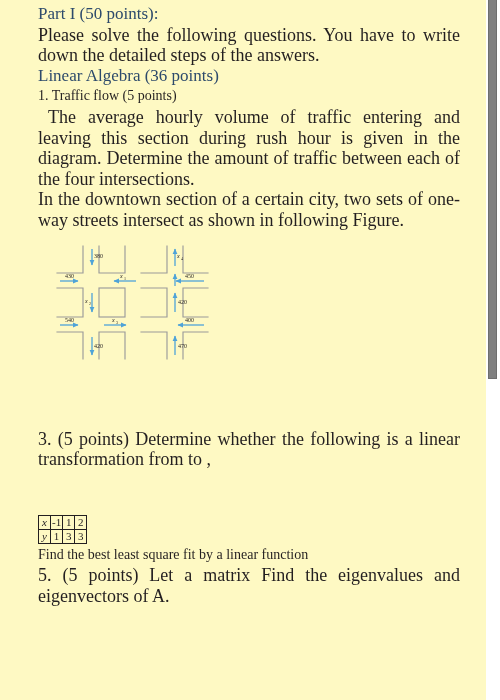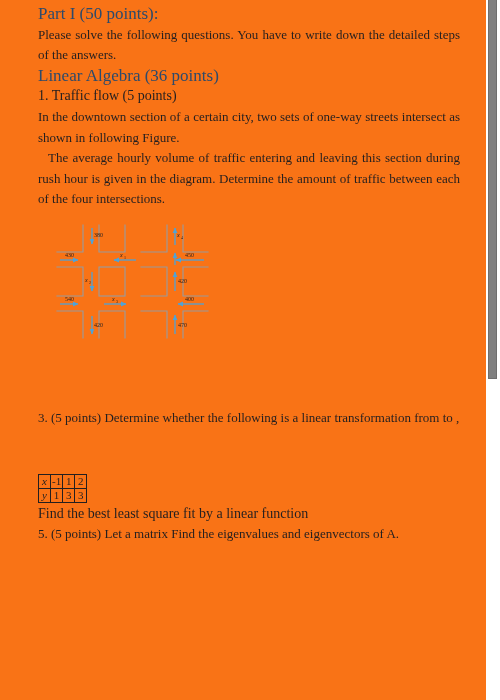--- a/index.html
+++ b/index.html
@@ -13,21 +13,21 @@
     position: relative;
     overflow: hidden;
     font-family: "Liberation Serif", "DejaVu Serif", serif;
   }
 
   #page {
     position: absolute;
     left: 0; top: 0;
     width: 500px;
     height: 700px;
-    background: #f97316;
+    background: #fef9c3;
   }
 
   .content {
     position: absolute;
     left: 38px;
     top: 4px;
     width: 422px;
   }
 
   .line {
@@ -39,21 +39,21 @@
     white-space: normal;
   }
 
   .heading {
     color: #2d4a6b;
     font-size: 17px;
     line-height: 20.6px;
   }
 
   .para {
-    font-size: 13px;
+    font-size: 18px;
     line-height: 20.6px;
     color: #231f20;
     text-align: justify;
     text-align-last: left;
     margin: 0;
   }
 
   .indent-line { text-indent: 10px; }
   .spacer-lg { height: 44px; }
 
@@ -118,23 +118,23 @@
   <div class="content">
 
     <div class="heading">Part I (50 points):</div>
 
     <p class="para">Please solve the following questions. You have to write down the detailed steps of the answers.</p>
 
     <div class="heading">Linear Algebra (36 points)</div>
 
     <div class="line">1. Traffic flow (5 points)</div>
 
+    <p class="para indent-line">The average hourly volume of traffic entering and leaving this section during rush hour is given in the diagram. Determine the amount of traffic between each of the four intersections.</p>
+
     <p class="para">In the downtown section of a certain city, two sets of one-way streets intersect as shown in following Figure.</p>
-
-    <p class="para indent-line">The average hourly volume of traffic entering and leaving this section during rush hour is given in the diagram. Determine the amount of traffic between each of the four intersections.</p>
 
     <div id="diagram-wrap">
       <svg id="diagram" width="160" height="138" viewBox="0 0 160 138" xmlns="http://www.w3.org/2000/svg">
         <defs>
           <marker id="arrR" markerWidth="5" markerHeight="5" refX="4" refY="2.5" orient="auto">
             <path d="M0,0.6 L4.4,2.5 L0,4.4 z" fill="#4ea3d8"></path>
           </marker>
           <marker id="arrL" markerWidth="5" markerHeight="5" refX="4" refY="2.5" orient="auto">
             <path d="M0,0.6 L4.4,2.5 L0,4.4 z" fill="#4ea3d8"></path>
           </marker>

